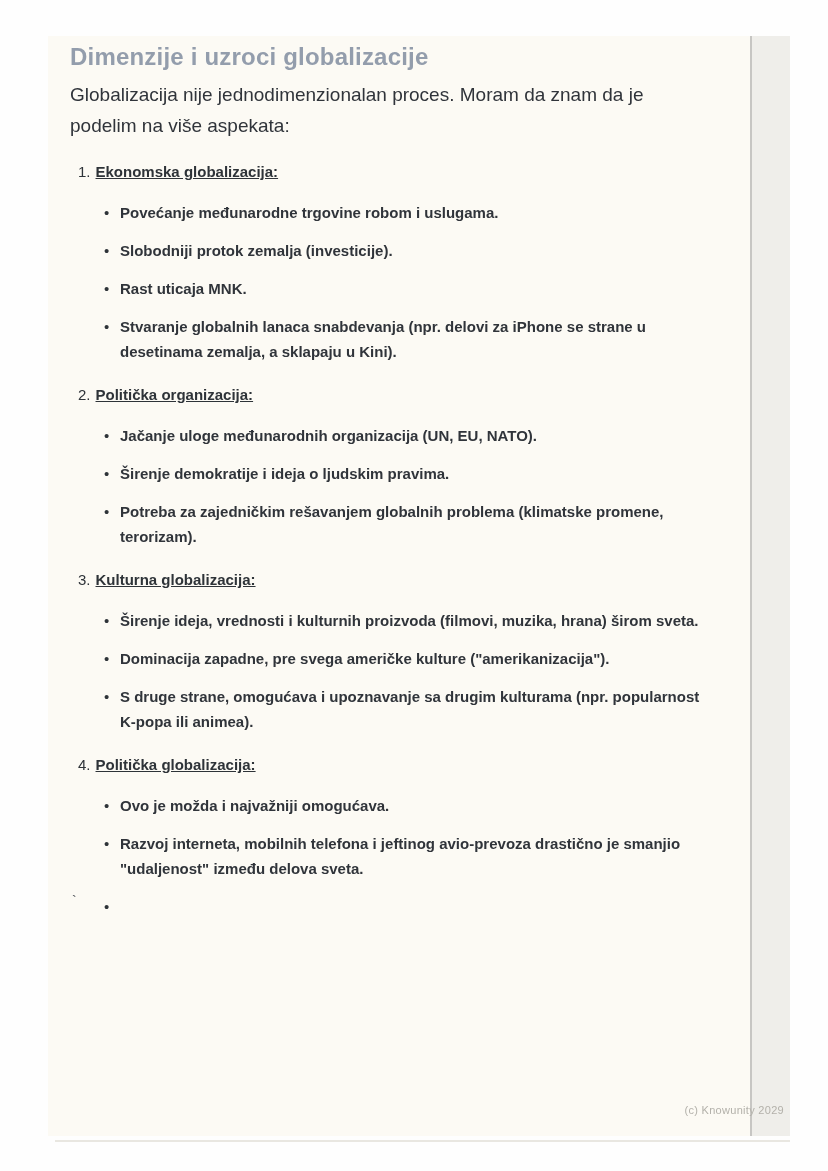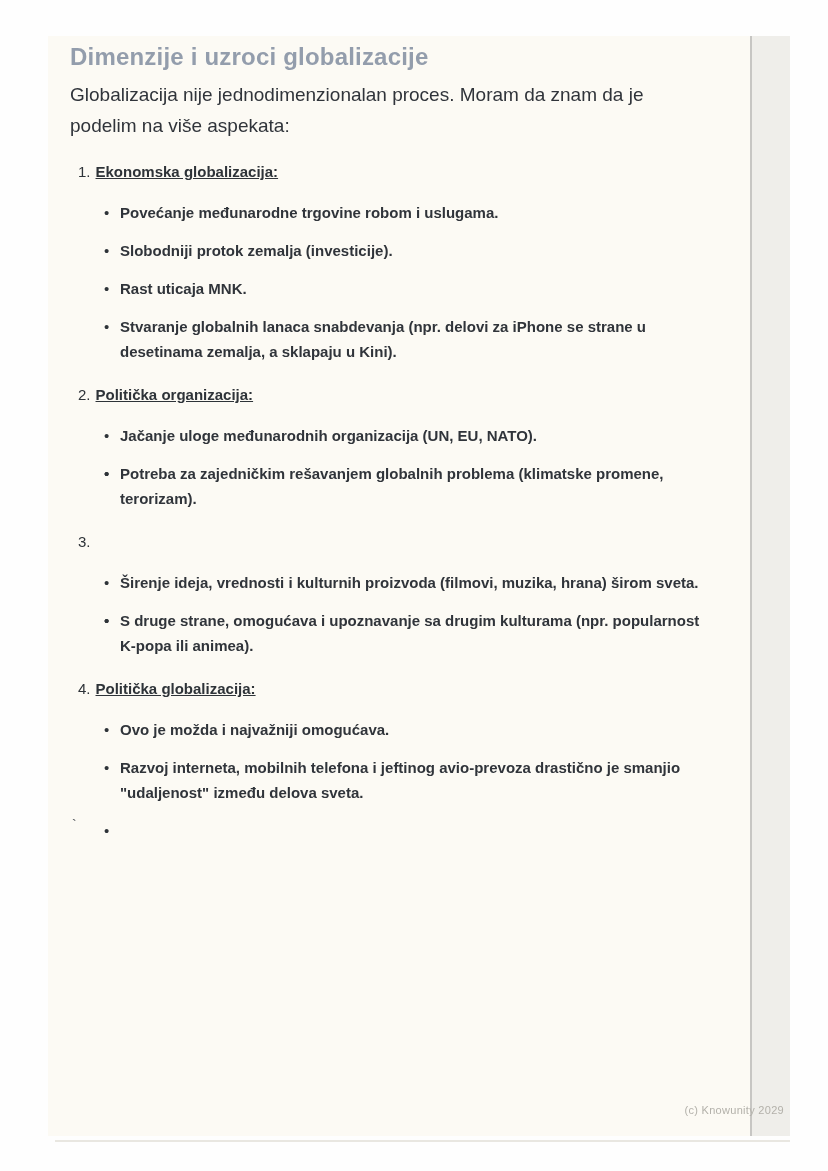--- a/index.html
+++ b/index.html
@@ -109,30 +109,31 @@
       <li class="bullet-item"><span class="dot">•</span><span class="bullet-text">Rast uticaja MNK.</span></li>
       <li class="bullet-item"><span class="dot">•</span><span class="bullet-text">Stvaranje globalnih lanaca snabdevanja (npr. delovi za iPhone se strane u desetinama zemalja, a sklapaju u Kini).</span></li>
     </ul>
 
     <div class="section-heading">
       <span class="section-number">2.</span>
       <span class="section-label">Politička organizacija:</span>
     </div>
     <ul class="bullet-list">
       <li class="bullet-item"><span class="dot">•</span><span class="bullet-text">Jačanje uloge međunarodnih organizacija (UN, EU, NATO).</span></li>
-      <li class="bullet-item"><span class="dot">•</span></li>
+      <li class="bullet-item"><span class="dot">•</span><span class="bullet-text">Širenje demokratije i ideja o ljudskim pravima.</span></li>
       <li class="bullet-item"><span class="dot">•</span><span class="bullet-text">Potreba za zajedničkim rešavanjem globalnih problema (klimatske promene, terorizam).</span></li>
     </ul>
 
     <div class="section-heading">
       <span class="section-number">3.</span>
+      <span class="section-label">Kulturna globalizacija:</span>
     </div>
     <ul class="bullet-list">
       <li class="bullet-item"><span class="dot">•</span><span class="bullet-text">Širenje ideja, vrednosti i kulturnih proizvoda (filmovi, muzika, hrana) širom sveta.</span></li>
-      <li class="bullet-item"><span class="dot">•</span></li>
+      <li class="bullet-item"><span class="dot">•</span><span class="bullet-text">Dominacija zapadne, pre svega američke kulture ("amerikanizacija").</span></li>
       <li class="bullet-item"><span class="dot">•</span><span class="bullet-text">S druge strane, omogućava i upoznavanje sa drugim kulturama (npr. popularnost K-popa ili animea).</span></li>
     </ul>
 
     <div class="section-heading">
       <span class="section-number">4.</span>
       <span class="section-label">Politička globalizacija:</span>
     </div>
     <ul class="bullet-list">
       <li class="bullet-item"><span class="dot">•</span><span class="bullet-text">Ovo je možda i najvažniji omogućava.</span></li>
       <li class="bullet-item"><span class="dot">•</span><span class="bullet-text">Razvoj interneta, mobilnih telefona i jeftinog avio-prevoza drastično je smanjio "udaljenost" između delova sveta.</span></li>

